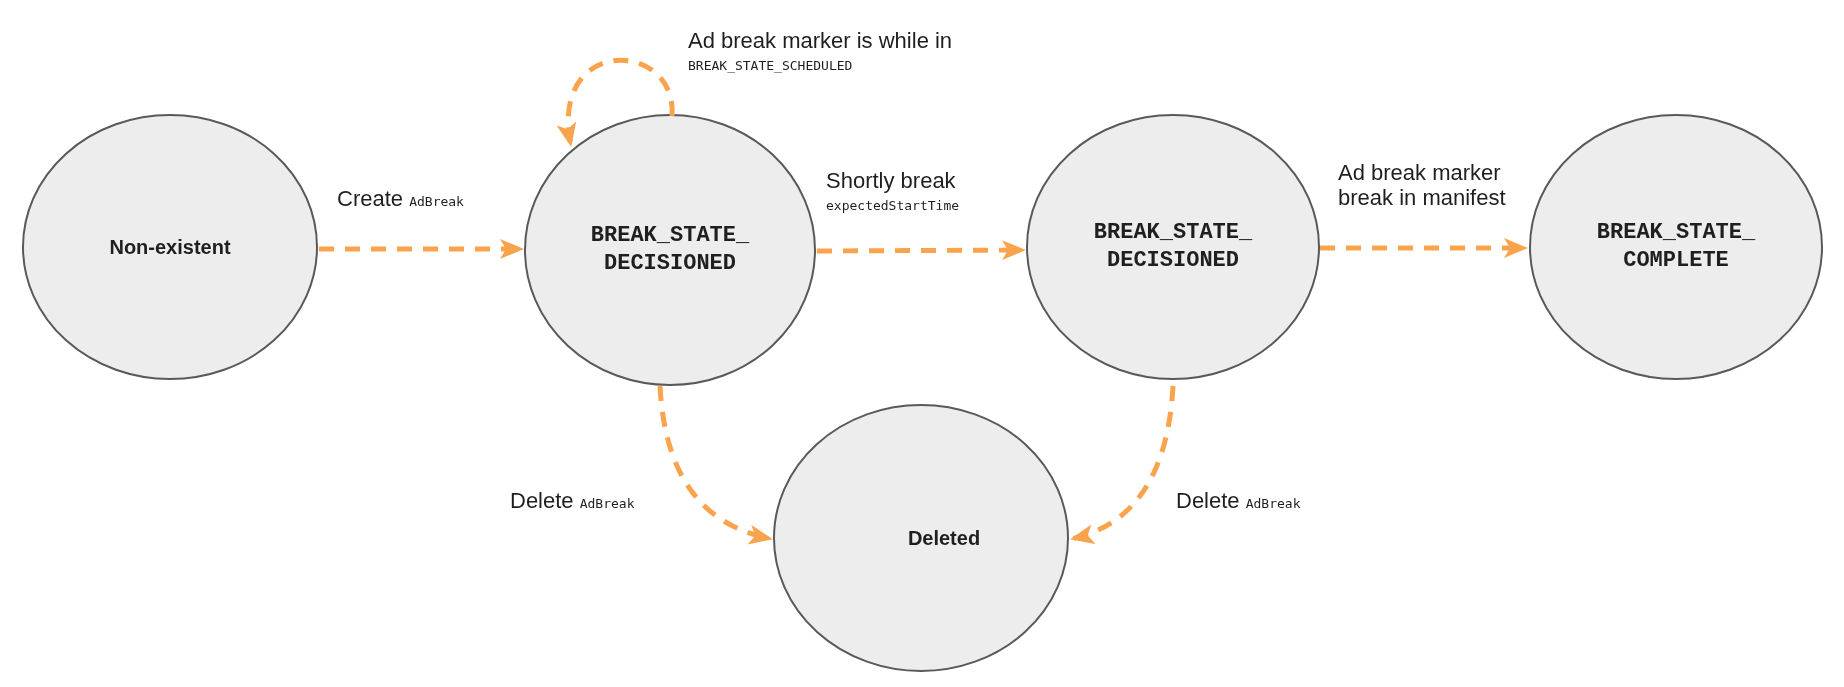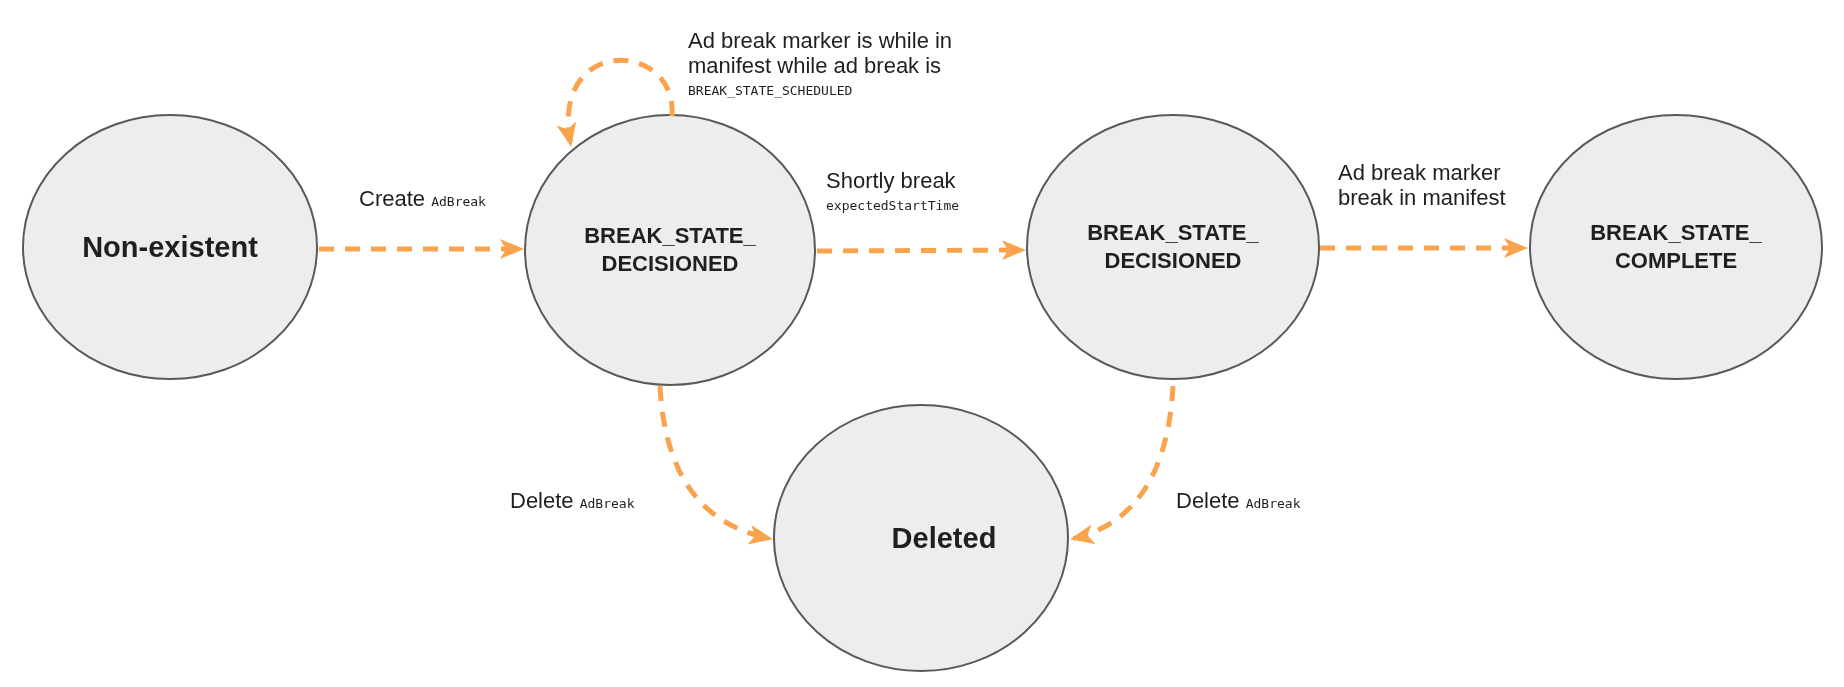--- a/index.html
+++ b/index.html
@@ -29,23 +29,23 @@
   }
   .arrowhead { fill: var(--arrow); }
   .state-label {
     position: absolute;
     transform: translate(-50%, -50%);
     text-align: center;
     font-weight: bold;
     white-space: nowrap;
     color: var(--text);
   }
-  .state-label.sans { font-size: 29px; }
+  .state-label.sans { font-size: 20px; }
   .state-label.mono, .state-label.mono div {
-    font-family: Liberation Sans, sans-serif;
+    font-family: Liberation Mono, monospace;
     font-size: 22px;
     line-height: 28px;
     letter-spacing: 0px;
   }
   .edge-label {
     position: absolute;
     font-size: 22px;
     line-height: 25px;
     white-space: nowrap;
     color: var(--text);
@@ -93,27 +93,26 @@
     <div>DECISIONED</div>
   </div>
 
   <div class="state-label mono" style="left:1676px; top:247px;">
     <div>BREAK_STATE_</div>
     <div>COMPLETE</div>
   </div>
 
   <div class="state-label sans" style="left:921px; top:538px;margin-left:23px;">Deleted</div>
 
-  <div class="edge-label" style="left:359px; top:186px;">
+  <div class="edge-label" style="left:337px; top:186px;">
     <span>Create </span><span class="code">AdBreak</span>
   </div>
 
   <div class="edge-label" style="left:688px; top:28px;">
     <div>Ad break marker is while in</div>
-    <div>manifest while ad break is</div>
     <div class="code">BREAK_STATE_SCHEDULED</div>
   </div>
 
   <div class="edge-label" style="left:826px; top:168px;">
     <div>Shortly break</div>
     <div class="code">expectedStartTime</div>
   </div>
 
   <div class="edge-label" style="left:1338px; top:160px;">
     <div>Ad break marker</div>

